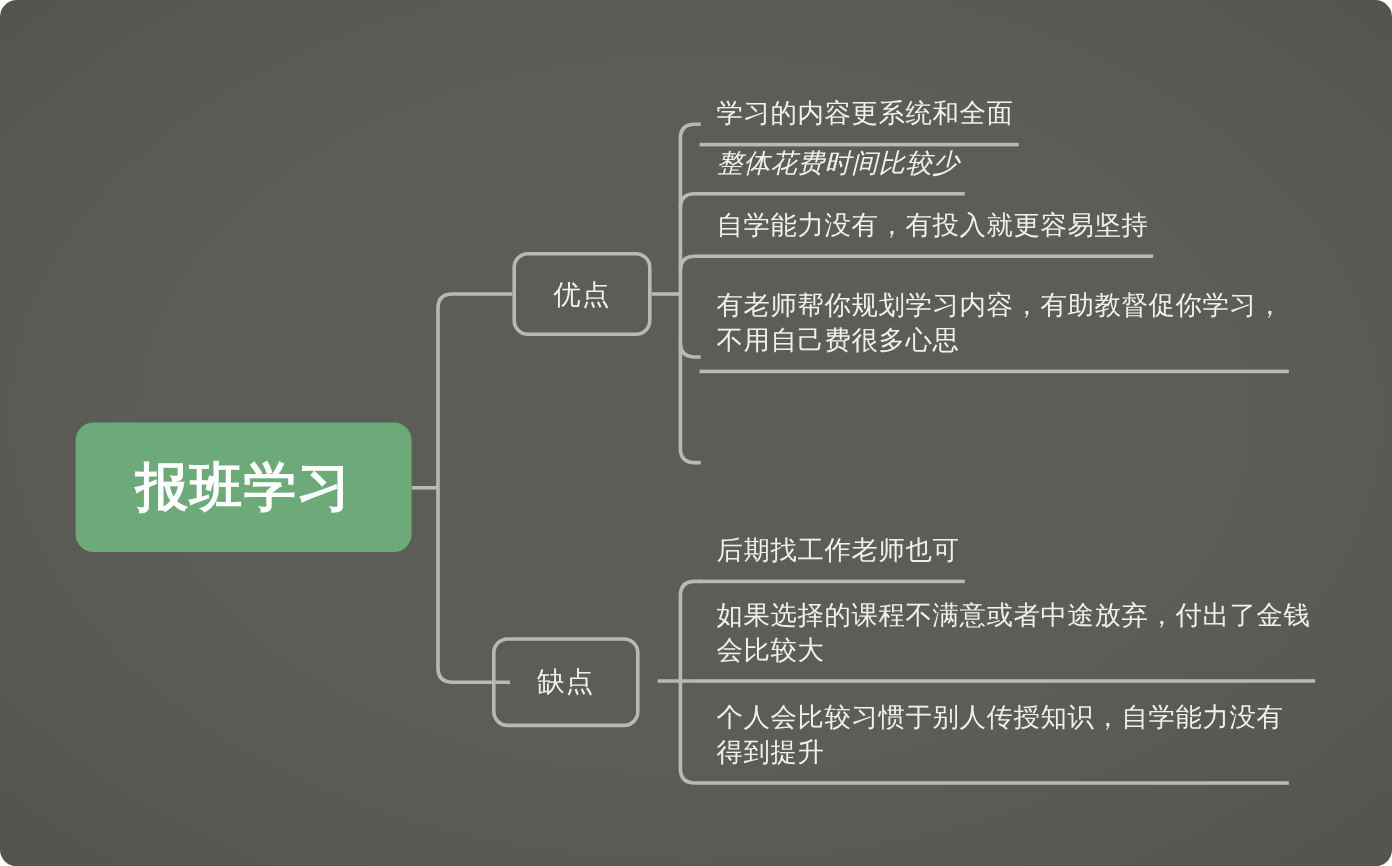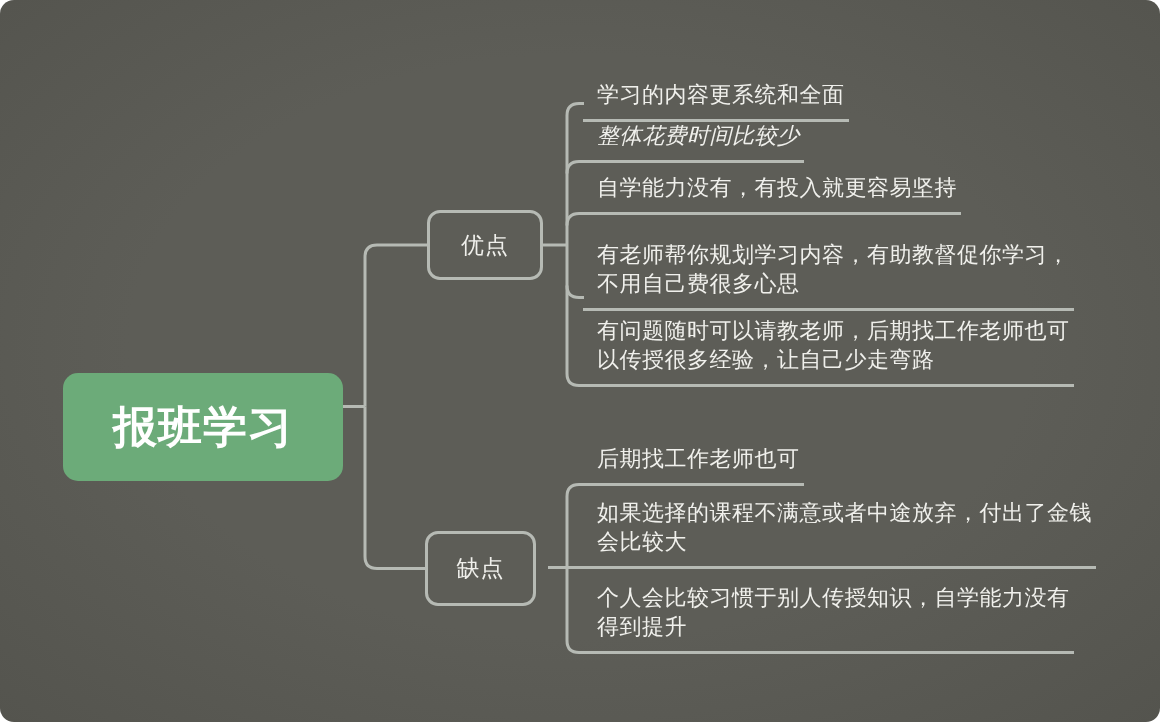--- a/index.html
+++ b/index.html
@@ -10,29 +10,29 @@
     border-radius:14px;
     overflow:hidden;
     background:radial-gradient(ellipse at 50% 48%, #5d5d57 55%, #54544e 100%);
   }
   #wires{position:absolute;left:0;top:0;width:1160px;height:722px;}
   #wires path{stroke:#b6bab4;stroke-width:3;fill:none;}
   .node{position:absolute;box-sizing:border-box;display:flex;align-items:center;justify-content:center;}
   #root-node{
     left:63px;top:352px;width:280px;height:108px;
     background:#6cab79;border-radius:15px;
-    color:#ffffff;font-size:44px;font-weight:700;letter-spacing:1px;margin-top:21px;
+    color:#ffffff;font-size:44px;font-weight:700;letter-spacing:1px;
   }
   .branch{
     border:3px solid #b6bab4;border-radius:13px;
     color:#f0f0ec;font-size:23px;font-weight:500;letter-spacing:1px;
     background:transparent;
   }
   #branch-adv{left:427px;top:210px;width:116px;height:70px;}
-  #branch-dis{left:425px;top:531px;width:111px;height:75px;}
+  #branch-dis{left:410px;top:531px;width:123px;height:75px;}
   .leaf{
     position:absolute;left:583px;
     width:fit-content;max-width:540px;
     padding:0 4px 10px 14px;
     border-bottom:3px solid #b6bab4;
     color:#f0f0ec;font-size:22px;line-height:29px;letter-spacing:0.5px;
     white-space:pre-wrap;
   }
   #adv-leaf-0{top:80px;text-align:center;}
   #adv-leaf-1{top:121px;font-style:italic;}
@@ -74,22 +74,20 @@
 
   <div id="branch-dis" class="node branch">
     <span>缺点</span>
   </div>
 
   <div id="adv-leaf-0" class="leaf">学习的内容更系统和全面</div>
   <div id="adv-leaf-1" class="leaf">整体花费时间比较少</div>
   <div id="adv-leaf-2" class="leaf">自学能力没有，有投入就更容易坚持</div>
   <div id="adv-leaf-3" class="leaf">有老师帮你规划学习内容，有助教督促你学习，
 不用自己费很多心思</div>
-  <div id="adv-leaf-4" class="leaf">有问题随时可以请教老师，后期找工作老师也可
-以传授很多经验，让自己少走弯路</div>
 
   <div id="dis-leaf-0" class="leaf">后期找工作老师也可</div>
   <div id="dis-leaf-1" class="leaf">如果选择的课程不满意或者中途放弃，付出了金钱
 会比较大</div>
   <div id="dis-leaf-2" class="leaf">个人会比较习惯于别人传授知识，自学能力没有
 得到提升</div>
 
 </div>
 
 </body></html>

